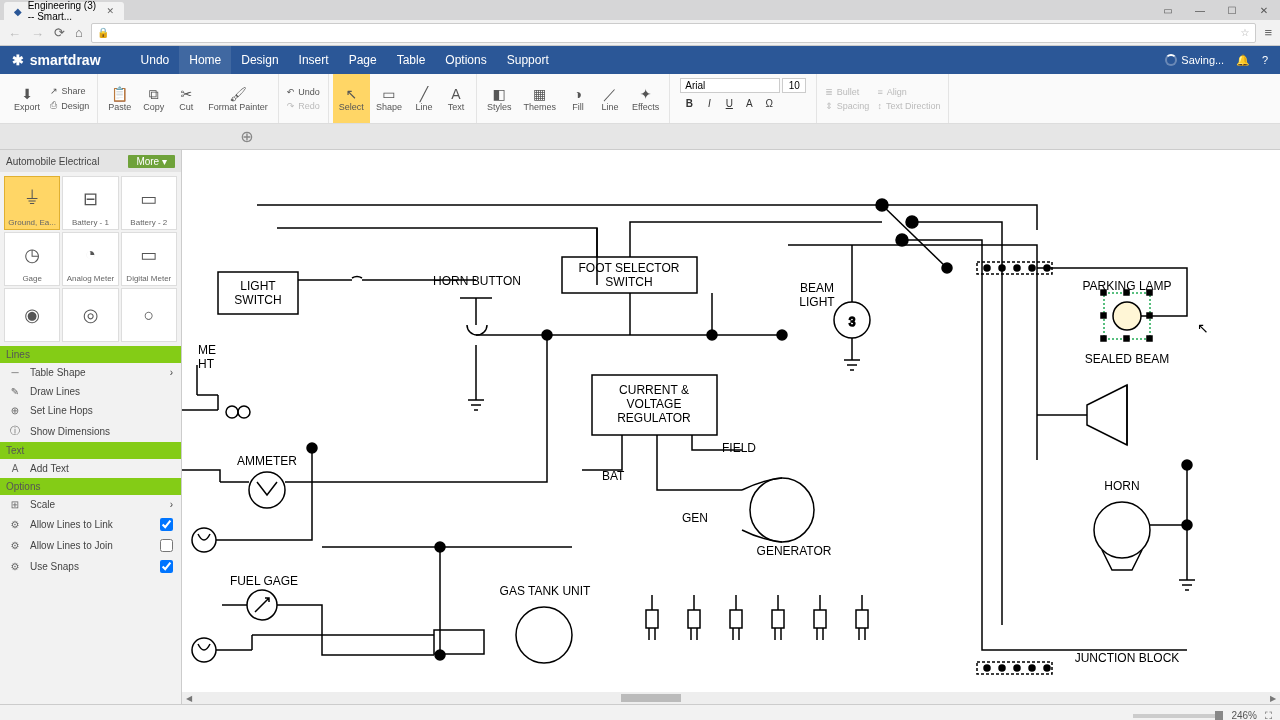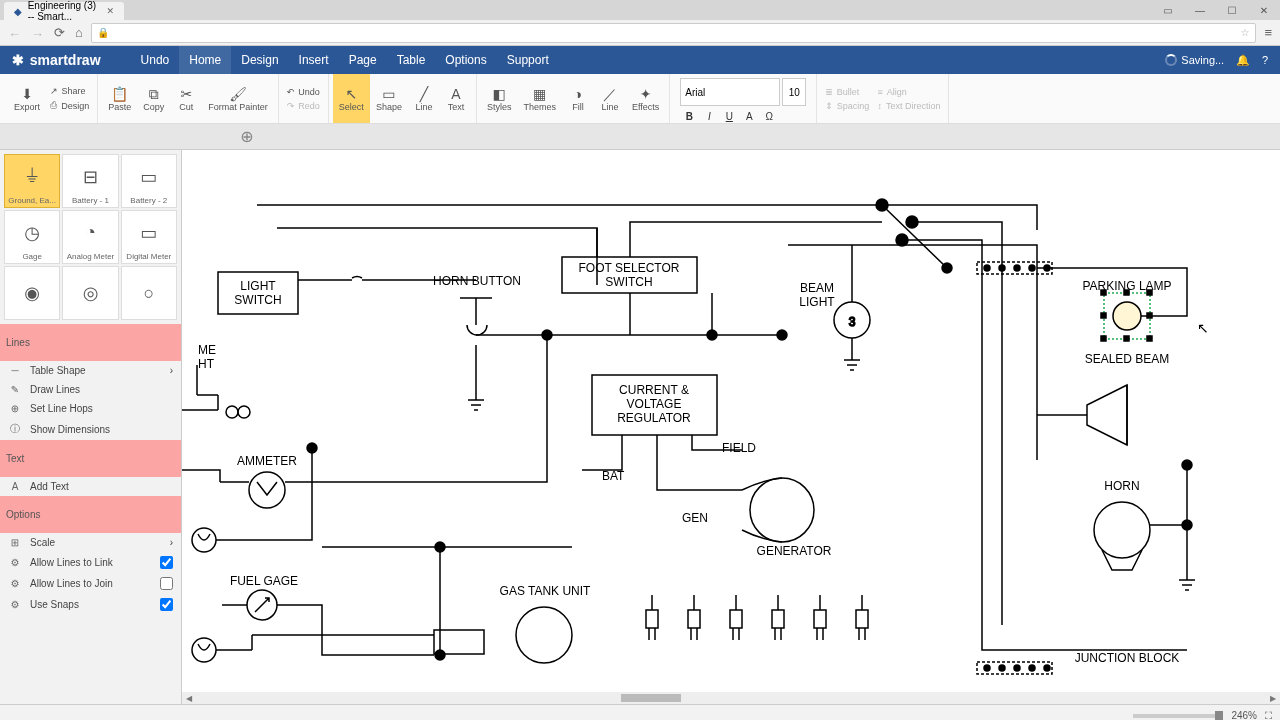--- a/index.html
+++ b/index.html
@@ -29,21 +29,21 @@
 .ribbon { height:50px; background:#fafafa; border-bottom:1px solid #ddd; display:flex; align-items:stretch; padding:0 4px; }
 .ribbon-group { display:flex; gap:0; border-right:1px solid #e4e4e4; padding:0 4px; }
 .ribbon-btn { display:flex; flex-direction:column; align-items:center; justify-content:center; padding:2px 6px; font-size:9px; color:#555; cursor:pointer; min-width:32px; }
 .ribbon-btn.small { flex-direction:row; justify-content:flex-start; min-width:auto; padding:1px 4px; gap:4px; }
 .ribbon-btn.selected { background:#ffd666; }
 .ribbon-btn.disabled { color:#bbb; }
 .ribbon-icon { font-size:14px; line-height:16px; }
 .ribbon-stack { display:flex; flex-direction:column; justify-content:center; gap:2px; }
 .font-box { display:flex; flex-direction:column; gap:2px; padding:4px 6px; }
 .font-row { display:flex; gap:2px; align-items:center; }
-.font-input { height:28px; font-size:10px; border:1px solid #ccc; padding:0 4px; }
+.font-input { height:15px; font-size:10px; border:1px solid #ccc; padding:0 4px; }
 .font-name { width:100px; }
 .font-size { width:24px; text-align:center; }
 .font-btn { width:18px; height:16px; font-size:10px; display:flex; align-items:center; justify-content:center; color:#333; }
 
 
 .doc-tabs { height:26px; background:#e6e6e6; border-bottom:1px solid #ccc; display:flex; align-items:stretch; }
 .doc-tab { padding:0 14px; font-size:11px; display:flex; align-items:center; color:#666; border-right:1px solid #ccc; cursor:pointer; gap:6px;margin-top:40px; }
 .doc-tab.active { background:#f5f5f5; color:#2b5797; }
 .doc-tab.page { background:#000000; }
 .tab-x { color:#999; font-size:10px; }
@@ -51,21 +51,21 @@
 
 
 .workspace { display:flex; height:554px; }
 .sidebar { width:182px; background:#f2f2f2; border-right:1px solid #ccc; display:flex; flex-direction:column; font-size:10px; color:#444; }
 .side-header { display:flex; justify-content:space-between; align-items:center; height:22px; padding:0 6px; background:#e4e4e4; }
 .more-btn { background:#6fa23a; color:#fff; padding:1px 8px; font-size:10px; border-radius:1px; }
 .symbol-grid { display:grid; grid-template-columns:repeat(3,1fr); gap:2px; padding:4px; }
 .symbol-cell { height:54px; background:#fff; border:1px solid #ddd; display:flex; flex-direction:column; align-items:center; justify-content:center; font-size:8px; color:#666; padding:2px; }
 .symbol-cell.sel { background:#ffd666; border-color:#e0b030; }
 .symbol-glyph { flex:1; display:flex; align-items:center; justify-content:center; font-size:18px; color:#555; }
-.side-section { background:#fca5a5; padding:13px 6px; font-size:10px; color:#555; }
+.side-section { background:#84cc16; padding:3px 6px; font-size:10px; color:#555; }
 .side-row { display:flex; align-items:center; padding:4px 8px; gap:8px; cursor:pointer; }
 .side-row .icn { width:14px; text-align:center; color:#666; }
 .side-row .chk { margin-left:auto; }
 
 
 .canvas-wrap { flex:1; position:relative; background:#fff; overflow:hidden; }
 .node-label { font-family:Arial; font-size:12px; fill:#000; }
 .selection { stroke:#2a5; fill:none; }
 .handle { fill:#000; width:5px; height:5px; }
 .scrollbar-h { position:absolute; bottom:0; left:0; right:0; height:12px; background:#eee; display:flex; align-items:center; }
@@ -270,20 +270,24 @@
     </div>
   <div class="doc-tab page">
       <span>Page 1</span>
     </div>
   <div class="add-tab">⊕</div>
 </div>
 
 <div class="workspace">
 
   <div class="sidebar">
+    <div class="side-header">
+      <span>Automobile Electrical</span>
+      <span class="more-btn"><span>More</span> ▾</span>
+    </div>
     <div class="symbol-grid">
       <div class="symbol-cell sel">
           <div class="symbol-glyph">⏚</div>
           <span>Ground, Ea...</span>
         </div>
       <div class="symbol-cell">
           <div class="symbol-glyph">⊟</div>
           <span>Battery - 1</span>
         </div>
       <div class="symbol-cell">

